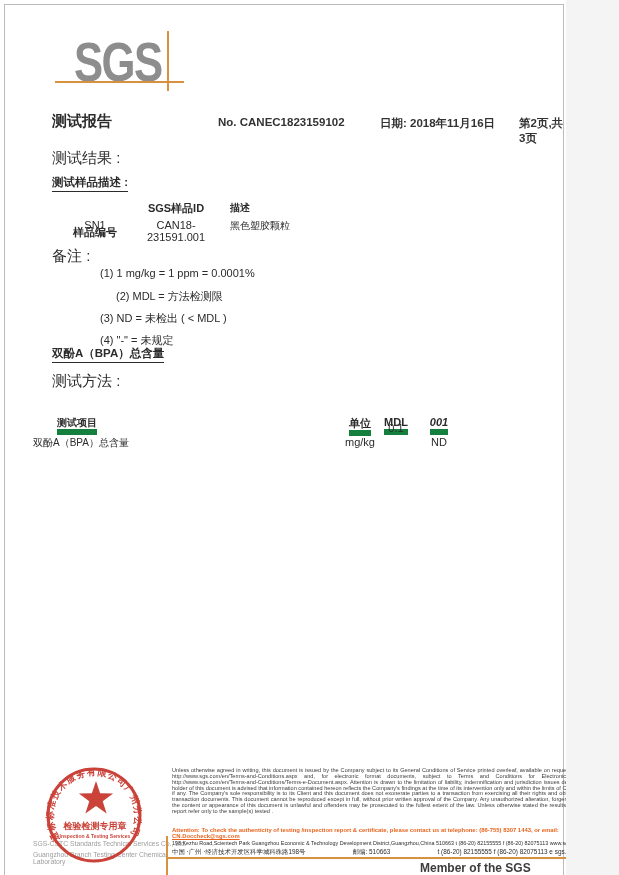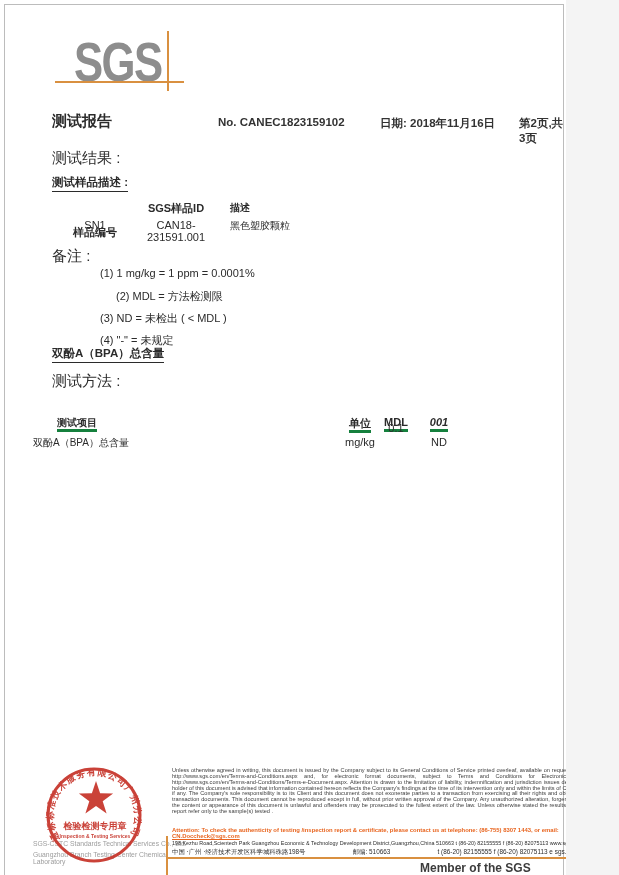--- a/index.html
+++ b/index.html
@@ -17,21 +17,21 @@
   .hmeta{position:absolute;top:116px;font-size:11.5px;font-weight:700;color:#333;}
   .lbl{position:absolute;left:52px;font-size:15px;color:#2b2b2b;}
   .heading-u{position:absolute;left:52px;font-size:11.5px;font-weight:700;color:#2b2b2b;
              border-bottom:1px solid #2b2b2b;padding-bottom:1px;}
   .cell-c{position:absolute;text-align:center;font-size:11px;color:#2b2b2b;}
   .cell-l{position:absolute;font-size:10px;color:#2b2b2b;}
   .bold{font-weight:700;}
   .remark{position:absolute;left:100px;font-size:11px;color:#2b2b2b;}
   .method-txt{position:absolute;left:120px;top:369px;width:462px;font-size:11.5px;
               line-height:21.5px;color:#2b2b2b;text-align:justify;}
-  .th-u{border-bottom:3px solid #15803d;padding-bottom:1px;}
+  .th-u{border-bottom:6px solid #15803d;padding-bottom:1px;}
   
   .disclaimer{position:absolute;left:172px;top:768px;width:440px;font-size:5.6px;
               line-height:5.85px;color:#3d3d3d;text-align:justify;}
   .attention{position:absolute;left:172px;top:827px;width:440px;font-size:5.9px;
              line-height:6.2px;color:#e8641e;font-weight:700;}
   .attention .email{text-decoration:underline;}
   .addr1{position:absolute;left:172px;top:840px;width:440px;font-size:5.4px;color:#2e2e2e;
          white-space:nowrap;}
   .addr2{position:absolute;left:172px;top:848px;width:440px;font-size:6.4px;color:#2e2e2e;
          display:flex;justify-content:space-between;white-space:nowrap;}

